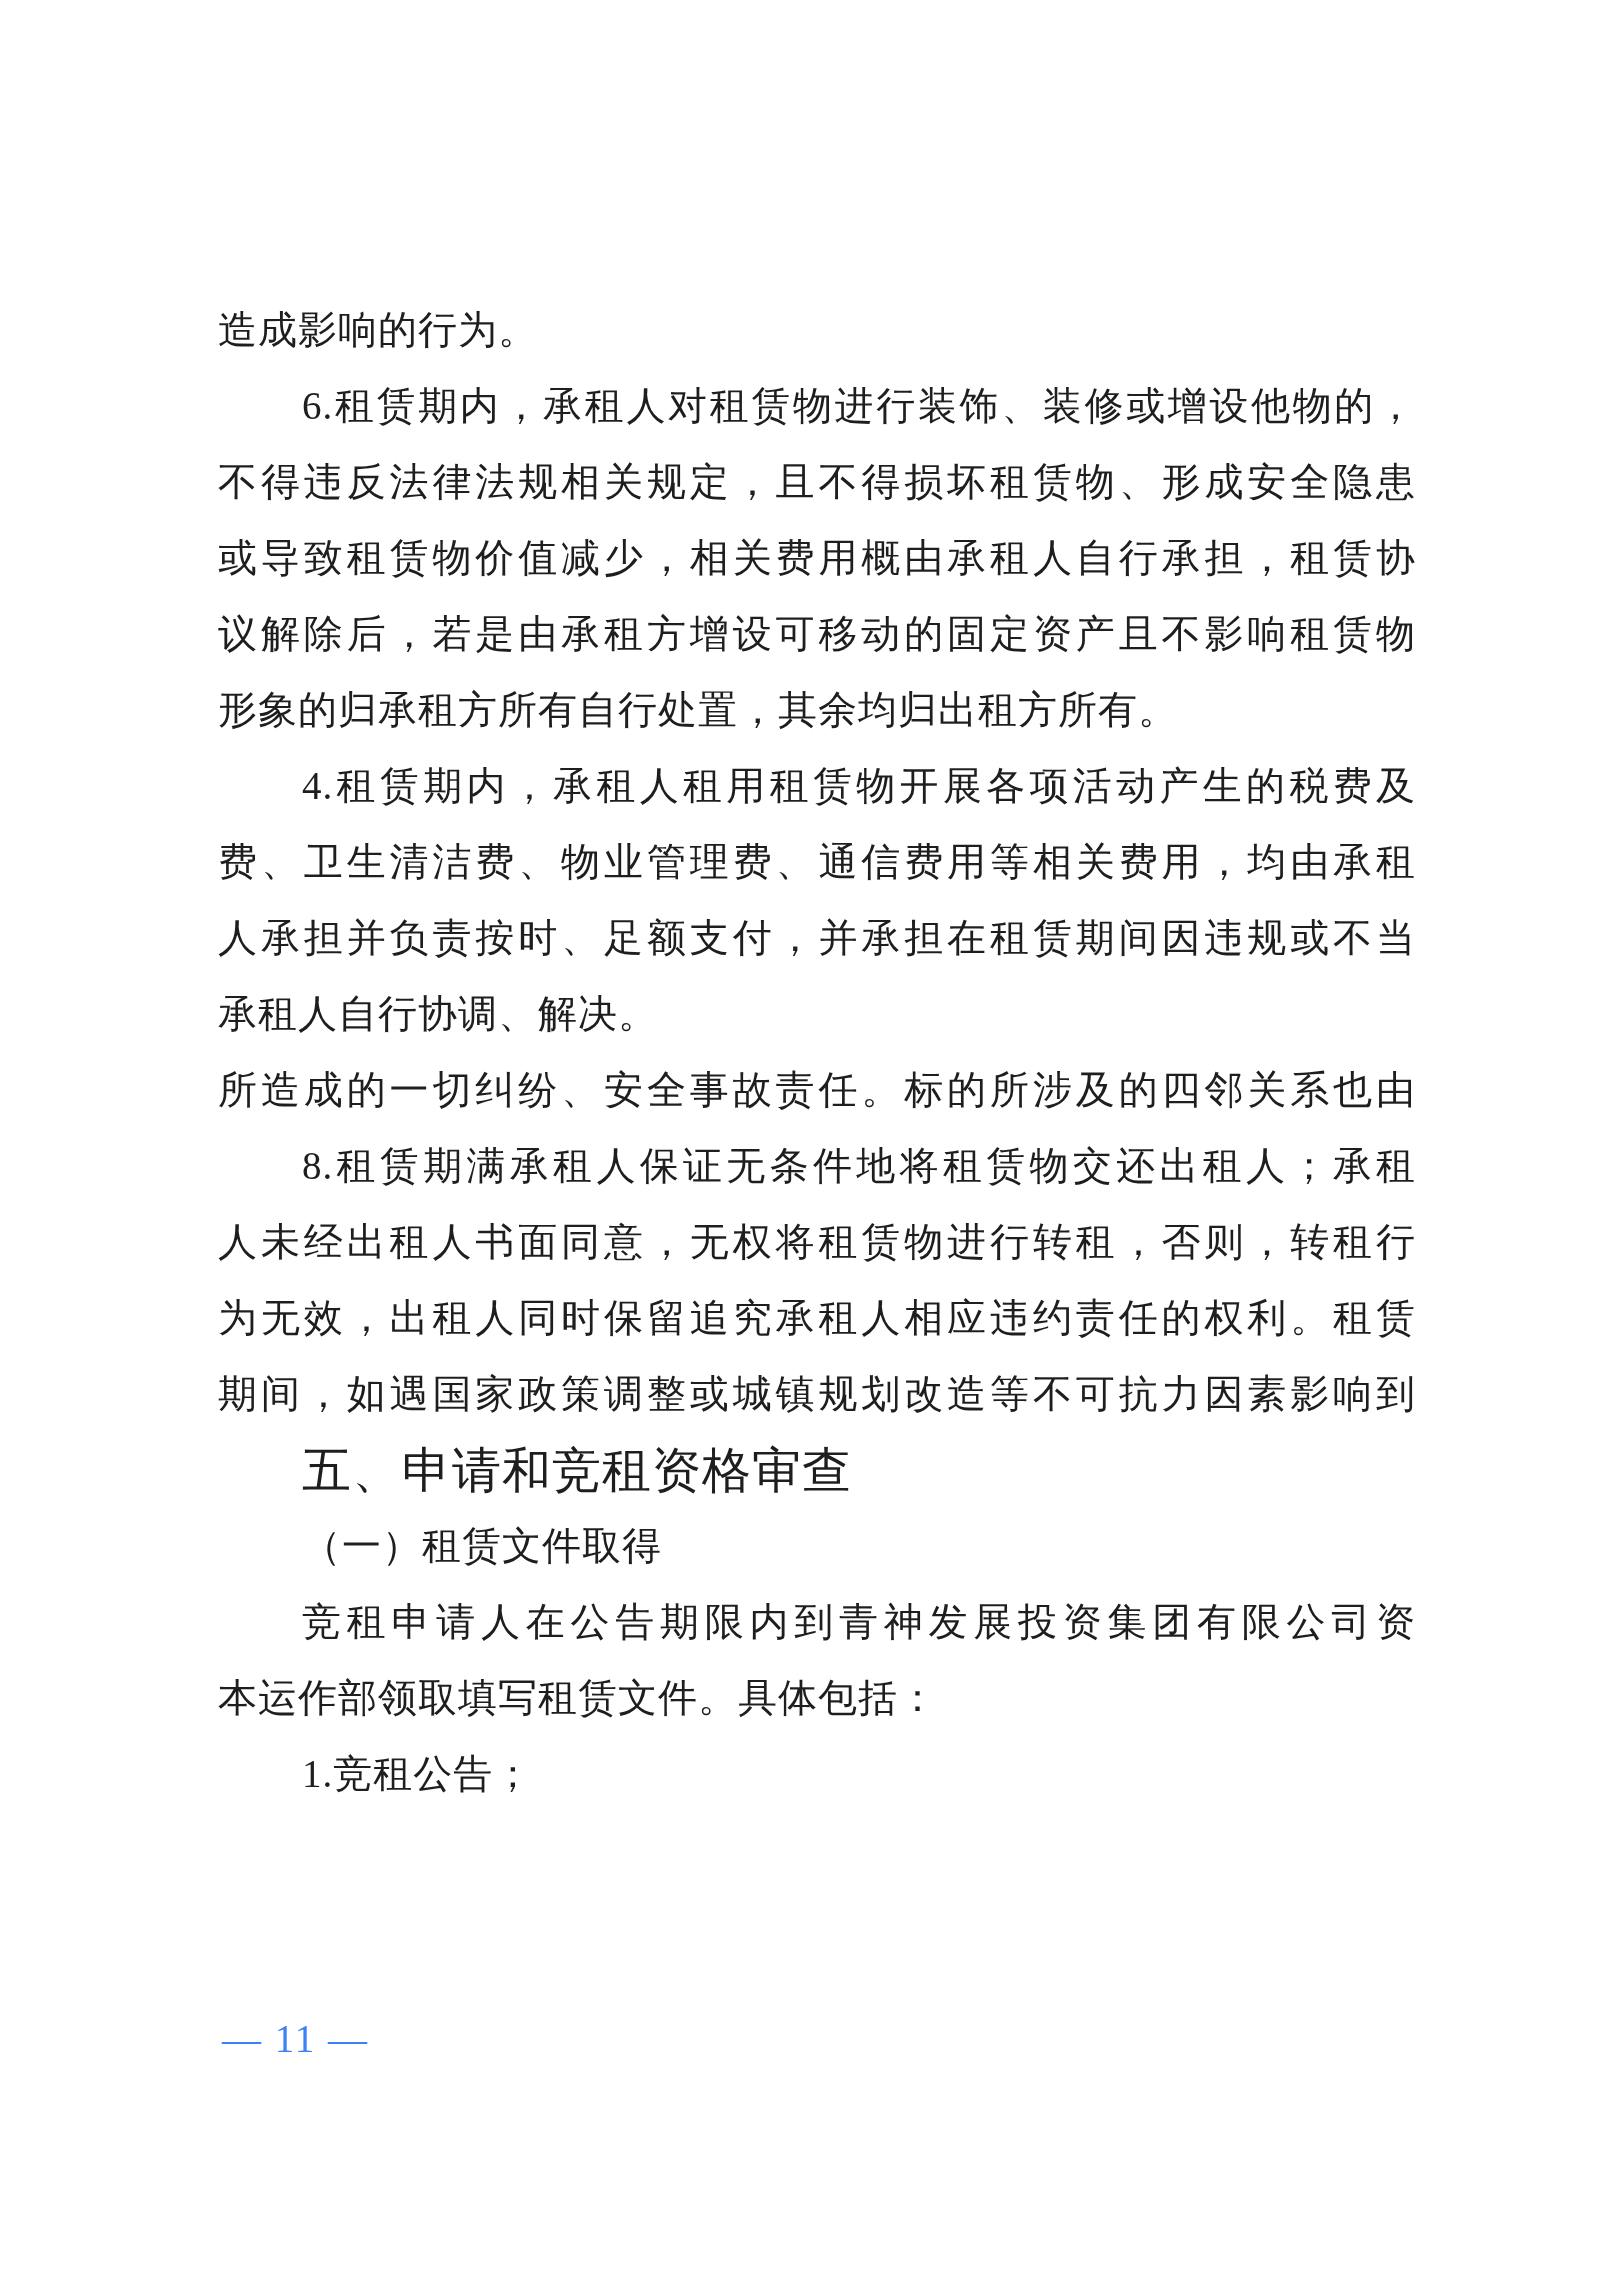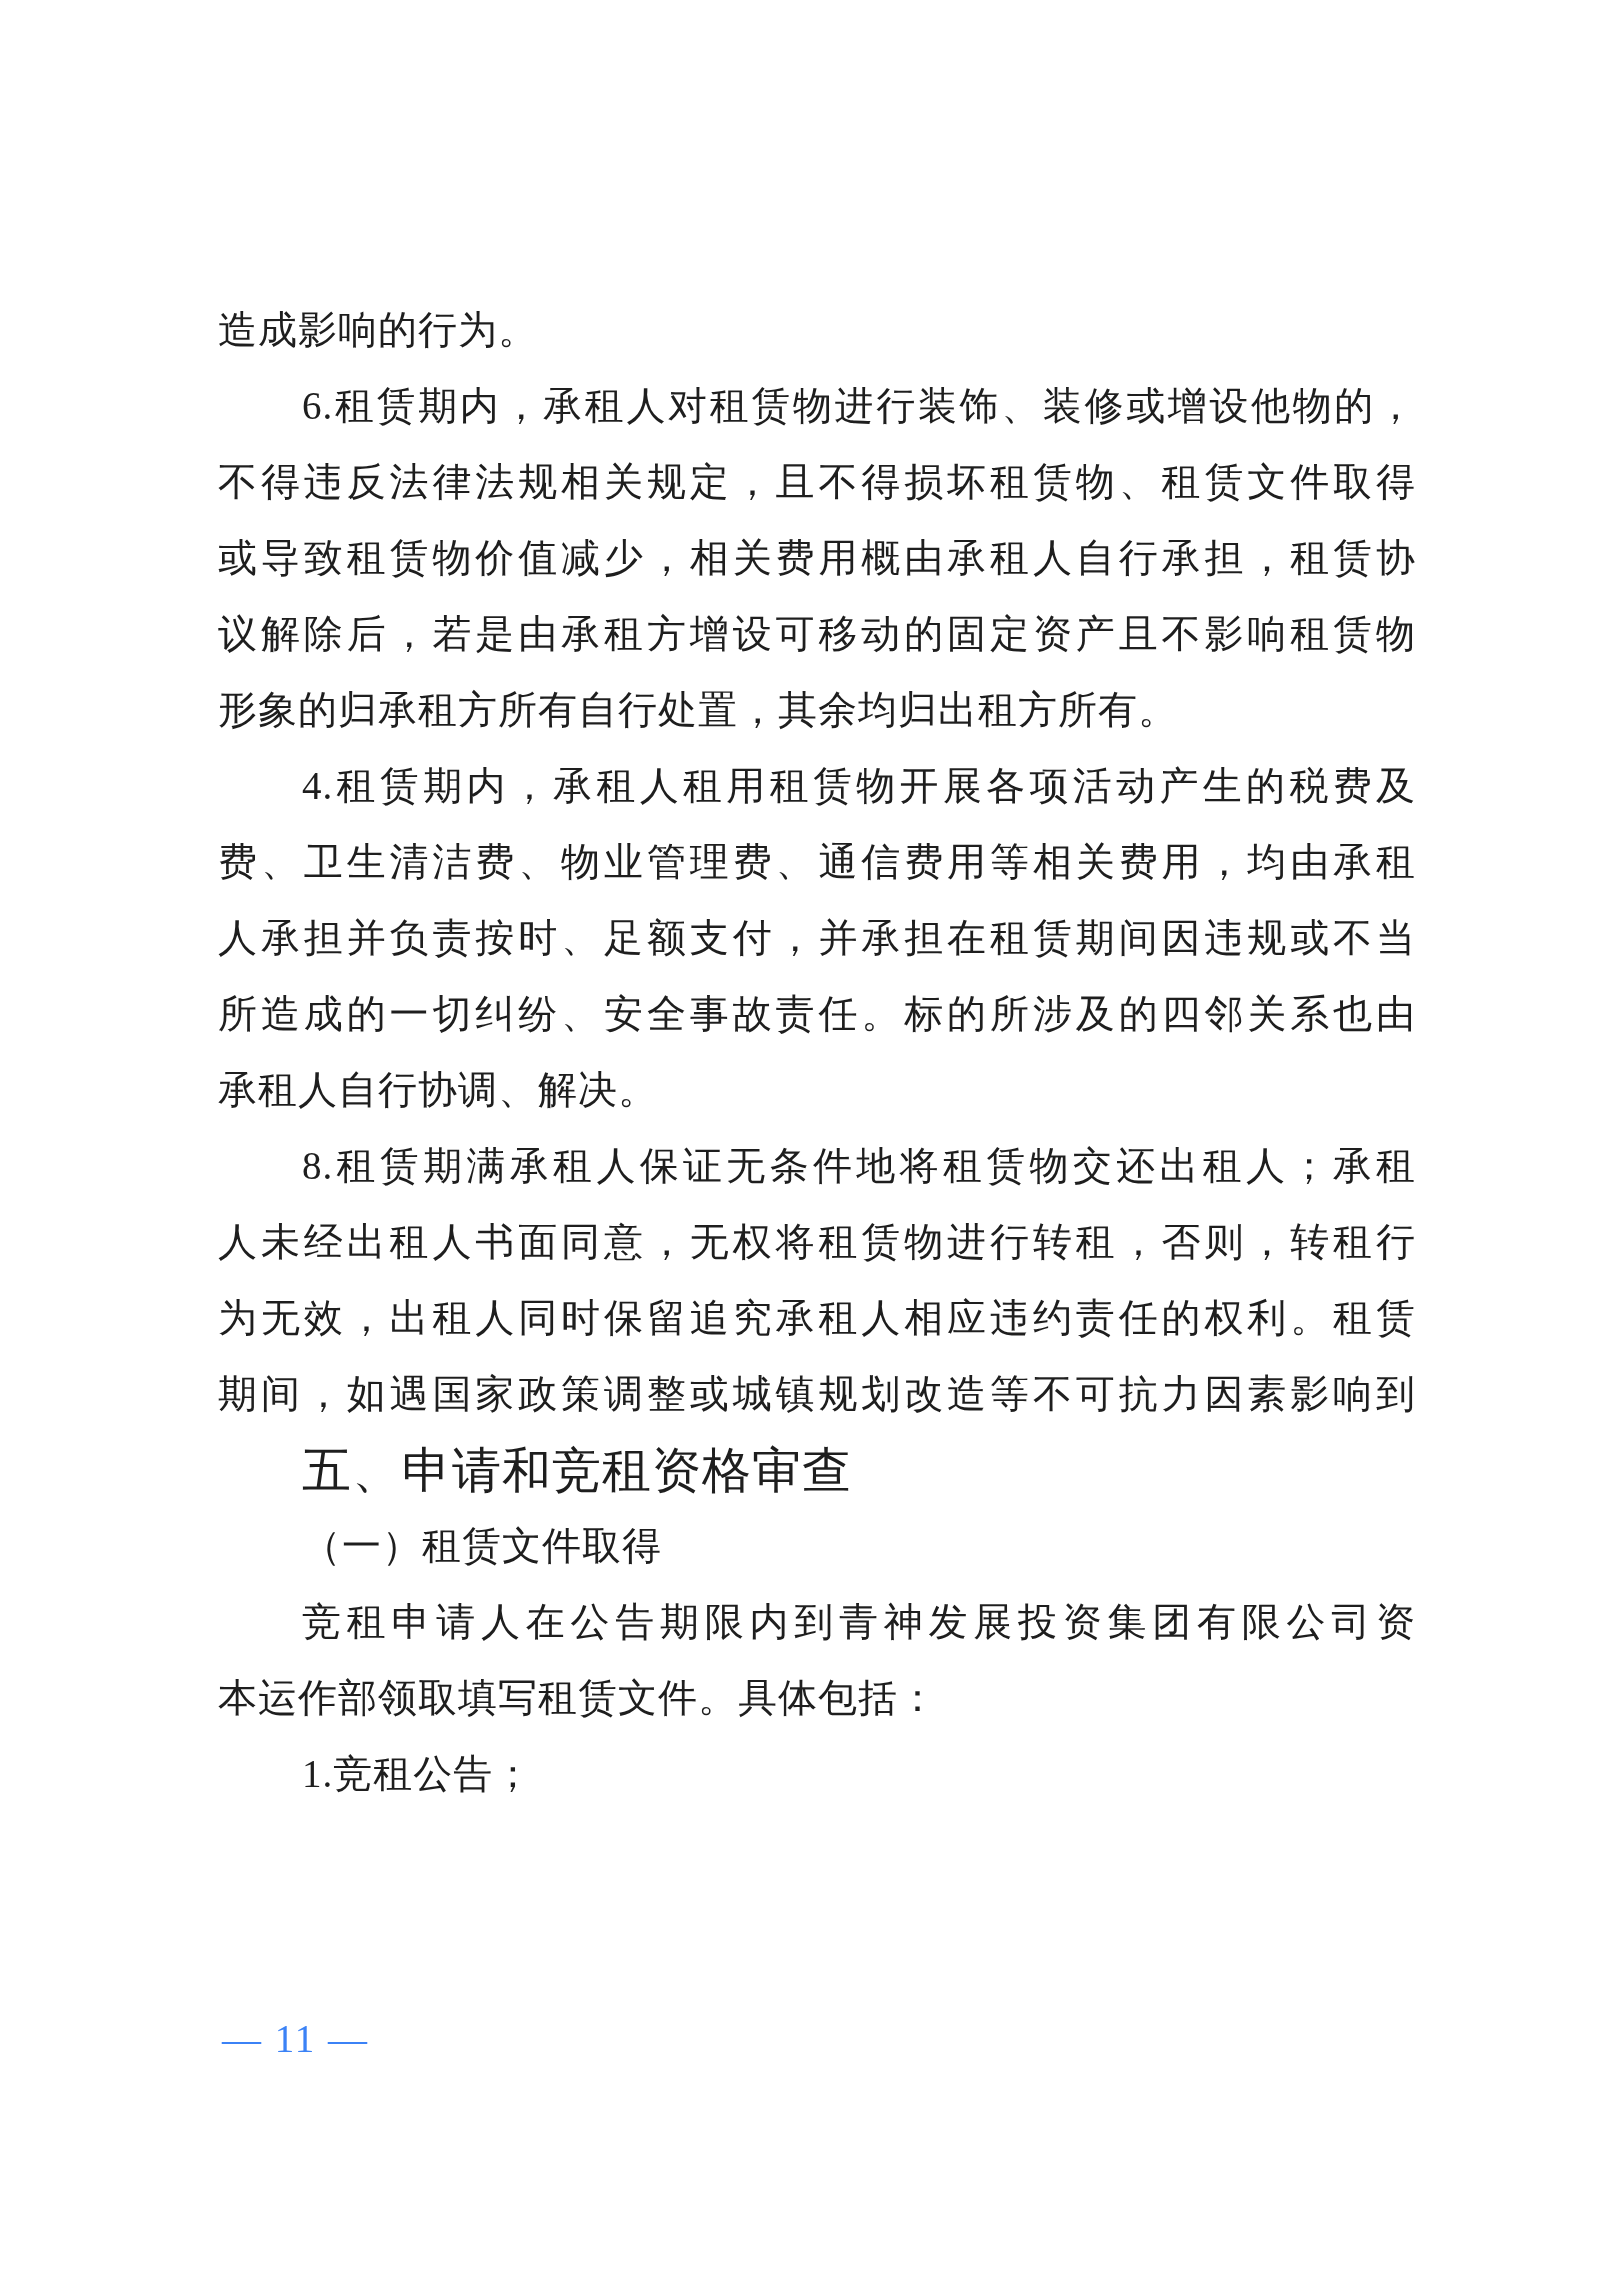--- a/index.html
+++ b/index.html
@@ -54,29 +54,29 @@
     color: #3b82f6;
   }
 </style>
 </head>
 <body>
 
 <div class="page">
   <div class="content">
     <div class="line">造成影响的行为。</div>
     <div class="line ind fill">6.租赁期内，承租人对租赁物进行装饰、装修或增设他物的，</div>
-    <div class="line fill">不得违反法律法规相关规定，且不得损坏租赁物、租赁文件取得</div>
+    <div class="line fill">不得违反法律法规相关规定，且不得损坏租赁物、形成安全隐患</div>
     <div class="line fill">或导致租赁物价值减少，相关费用概由承租人自行承担，租赁协</div>
     <div class="line fill">议解除后，若是由承租方增设可移动的固定资产且不影响租赁物</div>
     <div class="line">形象的归承租方所有自行处置，其余均归出租方所有。</div>
     <div class="line ind fill">4.租赁期内，承租人租用租赁物开展各项活动产生的税费及</div>
     <div class="line fill">费、卫生清洁费、物业管理费、通信费用等相关费用，均由承租</div>
     <div class="line fill">人承担并负责按时、足额支付，并承担在租赁期间因违规或不当</div>
+    <div class="line">承租人自行协调、解决。</div>
     <div class="line fill">所造成的一切纠纷、安全事故责任。标的所涉及的四邻关系也由</div>
-    <div class="line">承租人自行协调、解决。</div>
     <div class="line ind fill">8.租赁期满承租人保证无条件地将租赁物交还出租人；承租</div>
     <div class="line fill">人未经出租人书面同意，无权将租赁物进行转租，否则，转租行</div>
     <div class="line fill">为无效，出租人同时保留追究承租人相应违约责任的权利。租赁</div>
     <div class="line fill">期间，如遇国家政策调整或城镇规划改造等不可抗力因素影响到</div>
     <div class="line ind hd">五、申请和竞租资格审查</div>
     <div class="line ind">（一）租赁文件取得</div>
     <div class="line ind fill">竞租申请人在公告期限内到青神发展投资集团有限公司资</div>
     <div class="line">本运作部领取填写租赁文件。具体包括：</div>
     <div class="line ind">1.竞租公告；</div>
   </div>

